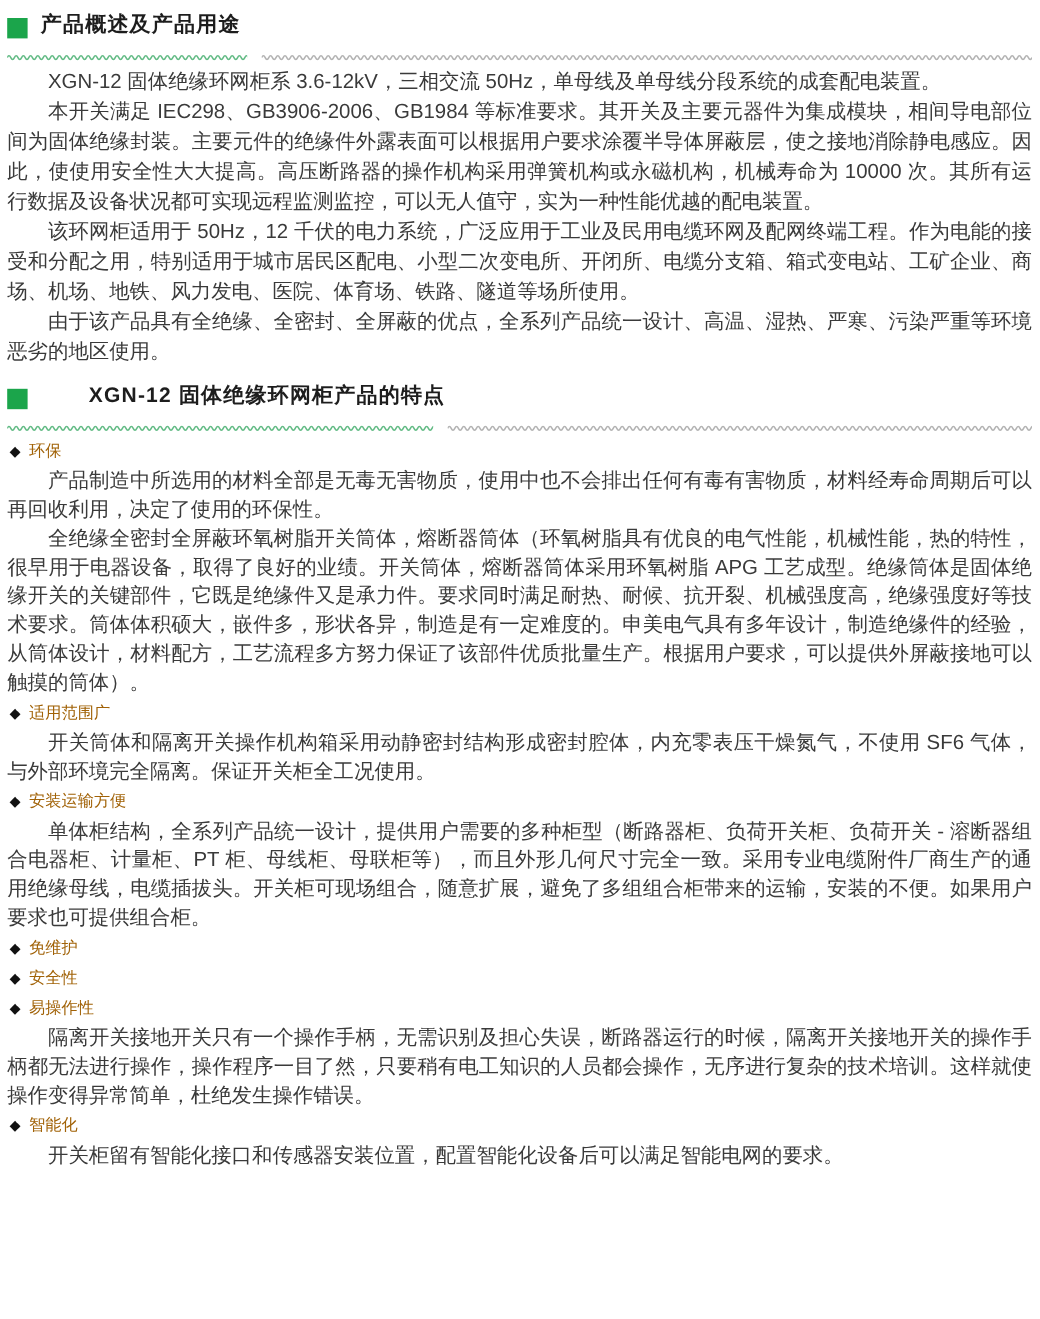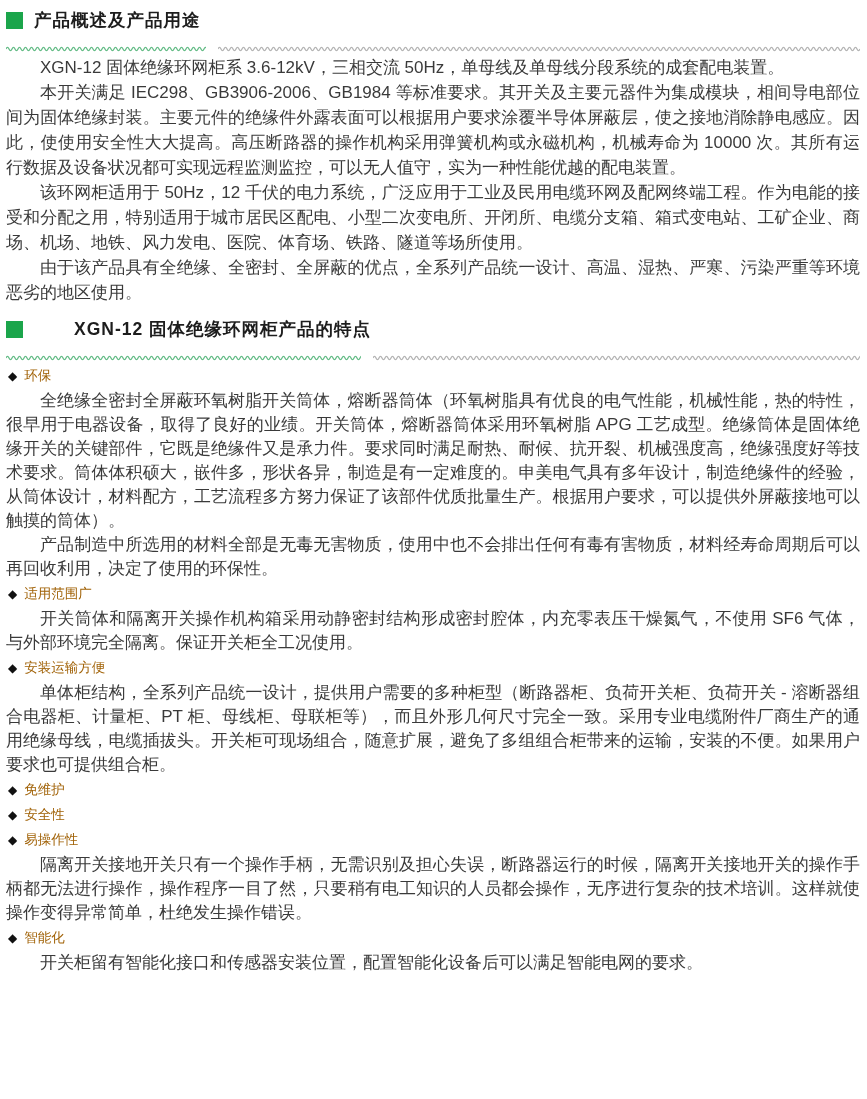--- a/index.html
+++ b/index.html
@@ -10,21 +10,21 @@
     --body-ink:#3a3a3a;
   }
   *{box-sizing:border-box;margin:0;padding:0;}
   html,body{width:867px;background:#ffffff;}
   body{
     font-family:"Liberation Sans","DejaVu Sans",sans-serif;
     color:var(--body-ink);
     padding:8px 7px 0 6px;
     width:867px;height:1099px;overflow:hidden;
   }
-  .section-header{display:flex;align-items:center;gap:11px;}
+  .section-header{display:flex;align-items:flex-end;gap:11px;}
   .green-square{width:17px;height:17px;background:var(--green);flex:0 0 auto;}
   .section-title{font-size:17.5px;font-weight:600;color:var(--ink);letter-spacing:1px;}
   .title-indent{margin-left:40px;}
   .wavy-row{display:flex;align-items:center;margin-top:6px;height:8px;}
   .wave{display:block;height:8px;}
   .wave-green{color:var(--wave-green);}
   .wave-gray{color:var(--wave-gray);flex:1 1 auto;margin-left:12px;}
   .w200{width:200px;flex:0 0 auto;}
   .w355{width:355px;flex:0 0 auto;}
   .body-block{margin-top:9px;}
@@ -79,22 +79,22 @@
         </svg></span>
   </div>
 
   <div class="body-block">
 
     <div>
       <div class="feature-name-row">
         <span class="diamond">◆</span>
         <span class="feature-name">环保</span>
       </div>
+      <p class="para">产品制造中所选用的材料全部是无毒无害物质，使用中也不会排出任何有毒有害物质，材料经寿命周期后可以再回收利用，决定了使用的环保性。</p>
       <p class="para">全绝缘全密封全屏蔽环氧树脂开关筒体，熔断器筒体（环氧树脂具有优良的电气性能，机械性能，热的特性，很早用于电器设备，取得了良好的业绩。开关筒体，熔断器筒体采用环氧树脂 APG 工艺成型。绝缘筒体是固体绝缘开关的关键部件，它既是绝缘件又是承力件。要求同时满足耐热、耐候、抗开裂、机械强度高，绝缘强度好等技术要求。筒体体积硕大，嵌件多，形状各异，制造是有一定难度的。申美电气具有多年设计，制造绝缘件的经验，从筒体设计，材料配方，工艺流程多方努力保证了该部件优质批量生产。根据用户要求，可以提供外屏蔽接地可以触摸的筒体）。</p>
-      <p class="para">产品制造中所选用的材料全部是无毒无害物质，使用中也不会排出任何有毒有害物质，材料经寿命周期后可以再回收利用，决定了使用的环保性。</p>
     </div>
 
     <div>
       <div class="feature-name-row">
         <span class="diamond">◆</span>
         <span class="feature-name">适用范围广</span>
       </div>
       <p class="para">开关筒体和隔离开关操作机构箱采用动静密封结构形成密封腔体，内充零表压干燥氮气，不使用 SF6 气体，与外部环境完全隔离。保证开关柜全工况使用。</p>
     </div>
 

